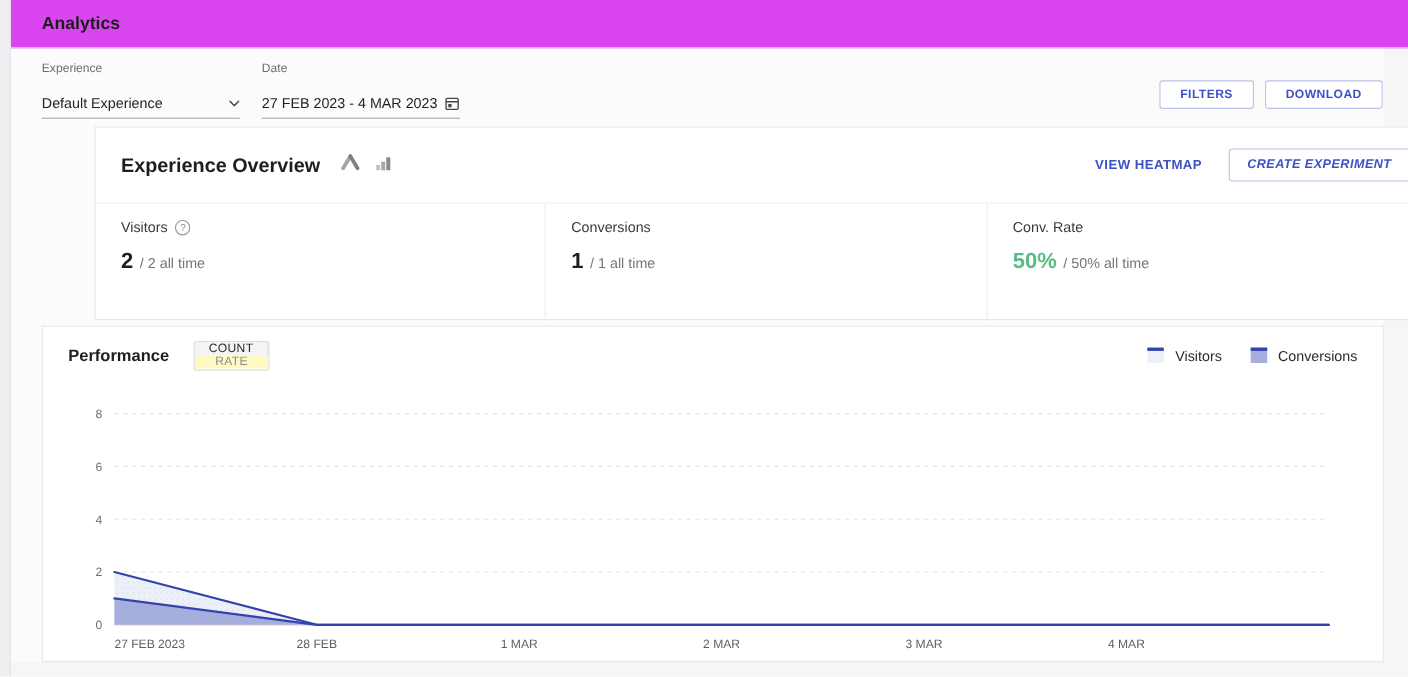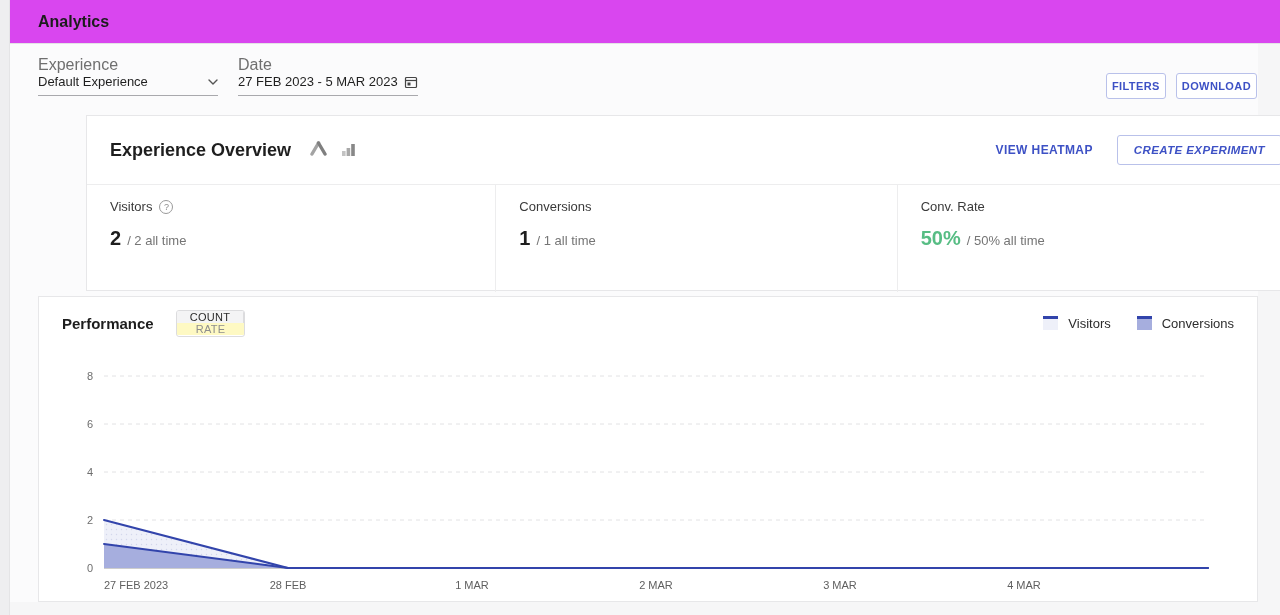--- a/index.html
+++ b/index.html
@@ -19,34 +19,34 @@
 
   
   .app-header {
     position:absolute; left:0; top:0; width:1270px; height:44px;
     background:#d946ef; border-bottom:1px solid #e3e3e5;
   }
   .app-title { position:absolute; left:28px; top:13px; font-size:16px; font-weight:700; color:#1c1c1c; }
 
   
   .field { position:absolute; top:56px; }
-  .field-label { font-size:16px; color:#6f6f6f; margin-bottom:0; }
+  .field-label { font-size:11px; color:#6f6f6f; margin-bottom:18px; }
   .field-value-row {
     display:flex; align-items:center; justify-content:space-between;
     border-bottom:1px solid #a9a9ad; padding-bottom:6px;
   }
   .field-value { font-size:13px; color:#1f1f1f; }
   .field-experience { left:28px; width:180px; }
   .field-date { left:228px; width:180px; }
   .chevron-icon, .calendar-icon { display:inline-flex; flex:0 0 auto; }
 
   .top-buttons { position:absolute; top:73px; right:23px; display:flex; gap:10px; }
   .btn-outline {
     display:inline-flex; align-items:center; justify-content:center;
-    height:26px; padding:0 5px; background:#ffffff;
+    height:26px; padding:0 18px; background:#ffffff;
     border:1px solid #b9c1ea; border-radius:3px;
     font-size:11px; font-weight:700; letter-spacing:0.4px;
     color:#3d51c5; cursor:pointer; white-space:nowrap;
   }
   .btn-outline.lg { height:30px; padding:0 16px; font-size:11.5px;font-style:italic; }
 
   
   .card { position:absolute; left:28px; width:1220px; background:#ffffff; border:1px solid #e7e7e9; }
   .overview-card { top:115px; height:176px;margin-left:48px; }
   .performance-card { top:296px; height:306px; }
@@ -119,21 +119,21 @@
         <svg width="10" height="6" viewBox="0 0 10 6">
             <polyline points="1,1 5,5 9,1" fill="none" stroke="#555" stroke-width="1.4" stroke-linecap="round" stroke-linejoin="round"></polyline>
           </svg>
       </span>
     </div>
   </div>
 
   <div class="field field-date">
     <div class="field-label">Date</div>
     <div class="field-value-row">
-      <span class="field-value">27 FEB 2023 - 5 MAR 2023</span>
+      <span class="field-value">27 FEB 2023 - 4 MAR 2023</span>
       <span class="calendar-icon">
         <svg width="14" height="14" viewBox="0 0 14 14">
           <rect x="1.5" y="2.5" width="11" height="10" rx="1" fill="none" stroke="#444" stroke-width="1.2"></rect>
           <line x1="1.5" y1="5.5" x2="12.5" y2="5.5" stroke="#444" stroke-width="1.2"></line>
           <rect x="3.5" y="7.5" width="3" height="3" fill="#444"></rect>
         </svg>
       </span>
     </div>
   </div>
 

